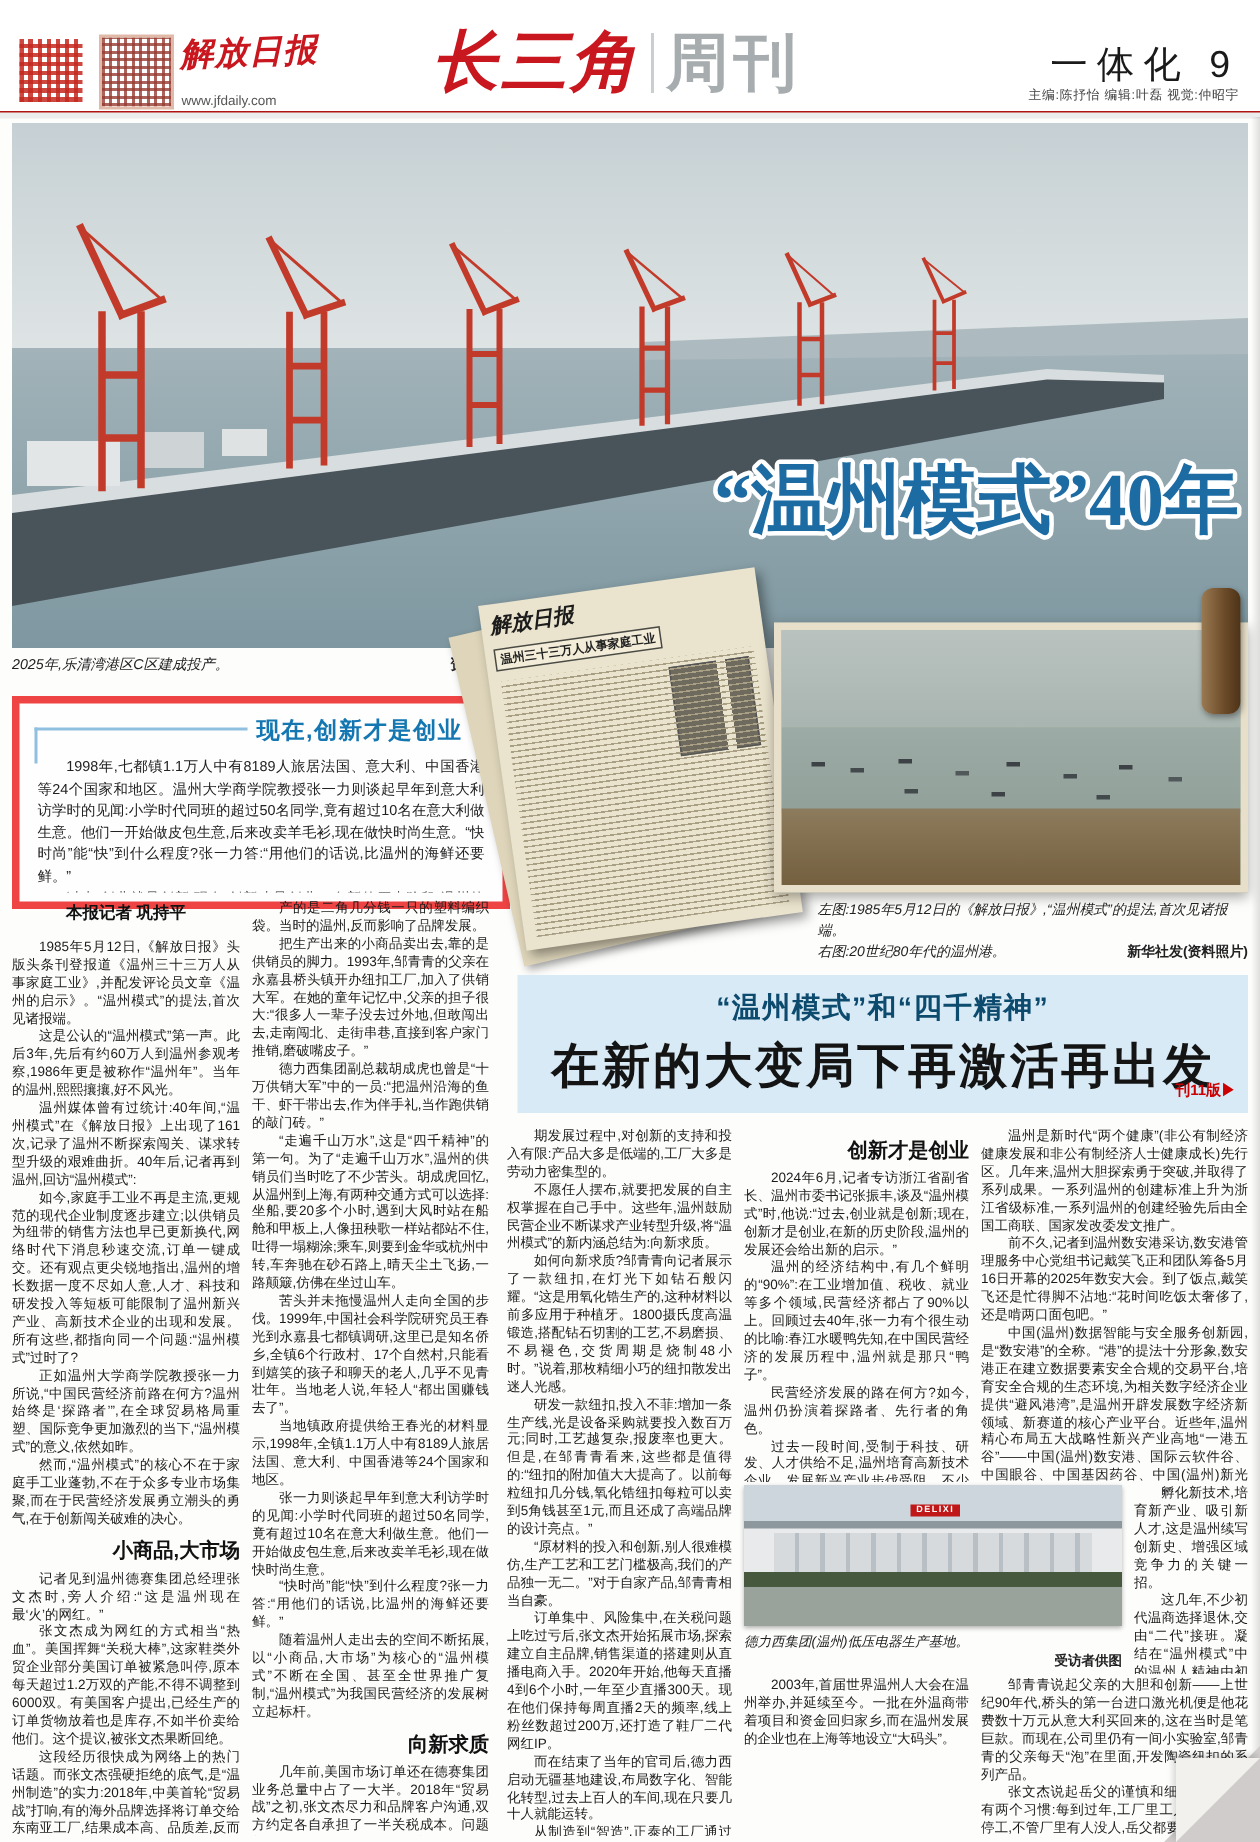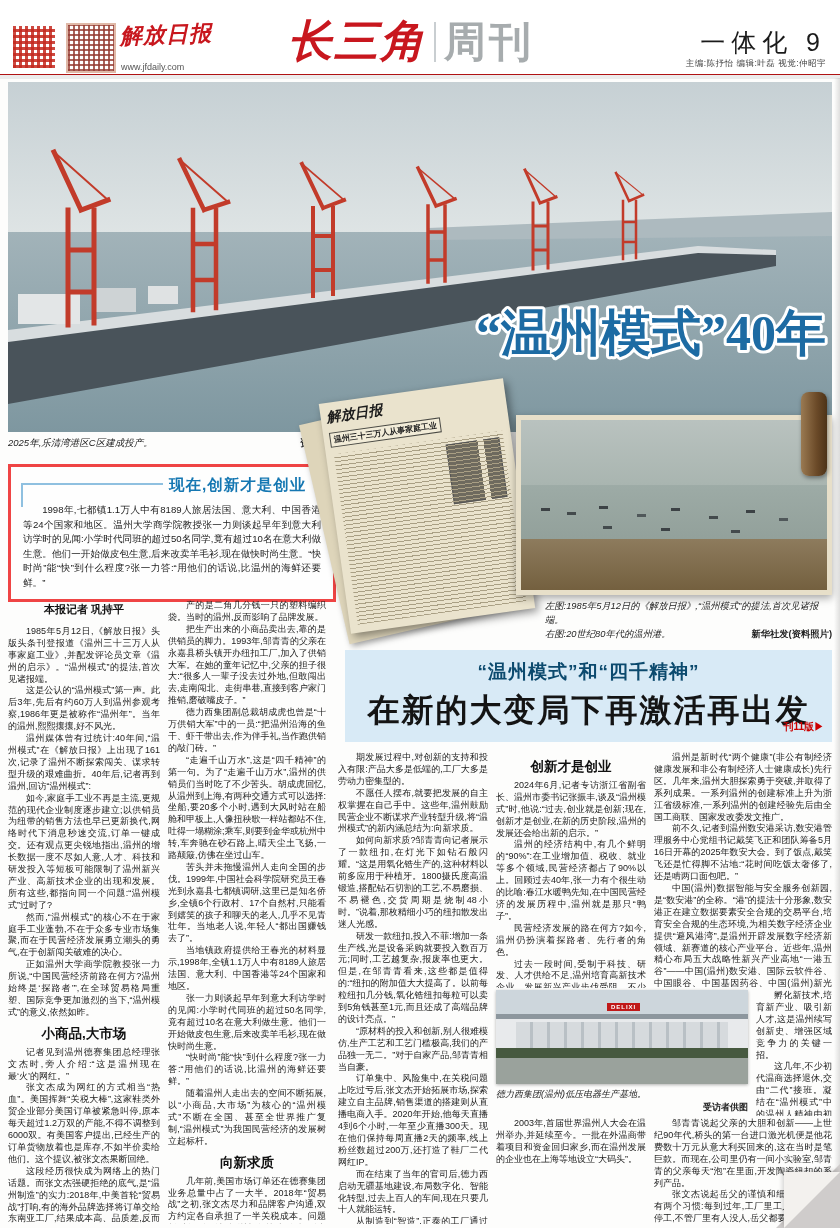--- a/index.html
+++ b/index.html
@@ -21,21 +21,21 @@
   .weekly .div{width:2px;height:40px;background:#c9ced1;margin:0 8px;}
   .weekly .gray{font-size:42px;font-weight:bold;color:#a7acae;letter-spacing:3px;}
   .pageno{position:absolute;right:14px;top:26px;font-size:25px;color:#1a1a1a;letter-spacing:6px;}
   .staff{position:absolute;right:14px;top:58px;font-size:8.5px;color:#444;letter-spacing:.5px;}
   .hrule{position:absolute;left:0;top:74px;width:840px;height:4px;border-top:1.5px solid #b01313;background:#ececec;}
   
   .hero{position:absolute;left:8px;top:82px;width:824px;height:350px;overflow:hidden;background:#cfd8da;}
   .hero-cap{position:absolute;left:8px;top:437px;width:330px;font-size:9.5px;color:#222;font-style:italic;display:flex;justify-content:space-between;}
   .hero-cap .cr{font-style:normal;font-weight:bold;}
   
-  .ibox{position:absolute;left:8px;top:464px;width:322px;height:132px;border:3px solid #ef4444;background:#fefefe;}
+  .ibox{position:absolute;left:8px;top:464px;width:322px;height:132px;border:5px solid #ef4444;background:#fefefe;}
   .ibox .corner{position:absolute;left:10px;top:16px;width:140px;height:22px;border-left:2px solid #8fc0e0;border-top:2px solid #8fc0e0;}
   .ibox .ititle{position:absolute;left:158px;top:8px;font-size:15.5px;font-weight:bold;color:#1577b2;letter-spacing:1px;}
   .ibox .ibody{position:absolute;left:12px;right:12px;top:36px;bottom:6px;overflow:hidden;font-size:9.6px;line-height:14.6px;text-align:justify;color:#222;}
   .ibox .ibody p{margin:0;text-indent:2em;}
   
   .paper2{position:absolute;left:322px;top:402px;width:180px;height:225px;background:#ded5ba;transform:rotate(-13deg);box-shadow:2px 3px 6px rgba(0,0,0,.35);}
   .paper1{position:absolute;left:334px;top:390px;width:186px;height:232px;background:#eae3cd;transform:rotate(-8deg);box-shadow:3px 4px 8px rgba(0,0,0,.4);padding:6px;box-sizing:border-box;overflow:hidden;}
   .paper1 .pmast{font-family:"Liberation Serif",serif;font-weight:bold;font-style:italic;font-size:14px;color:#1c1c1c;}
   .paper1 .phead{margin-top:6px;display:inline-block;border:1px solid #4a4a44;padding:1px 3px;font-size:8px;font-weight:bold;color:#222;background:#f2ecd8;}
   .paper1 .pphoto{position:absolute;right:12px;top:58px;width:52px;height:58px;background:#6e6a5e;border:1px solid #555;}
@@ -52,21 +52,21 @@
   .inset-caps .row2{display:flex;justify-content:space-between;}
   .inset-caps .cr{font-style:normal;font-weight:bold;}
   
   .band{position:absolute;left:345px;top:650px;width:487px;height:92px;background:#d8eaf6;}
   .band .kick{margin-top:9px;text-align:center;font-size:19px;font-weight:bold;color:#0c4a6e;letter-spacing:1px;}
   .band .bh{margin-top:4px;text-align:center;font-family:"Liberation Serif",serif;font-size:32px;font-weight:bold;color:#141414;letter-spacing:2px;}
   .band .ref{position:absolute;right:8px;bottom:8px;font-size:10px;color:#c00;font-weight:bold;}
   
   .col{position:absolute;overflow:hidden;font-size:9px;line-height:11.9px;text-align:justify;color:#1b1b1b;}
   .col p{margin:0;text-indent:2em;}
-  .col .sec-h{font-size:13.5px;font-weight:bold;text-align:center;margin:9px 0 7px;color:#111;text-indent:0;}
+  .col .sec-h{font-size:13.5px;font-weight:bold;text-align:right;margin:9px 0 7px;color:#111;text-indent:0;}
   .byline{font-size:11px;font-weight:bold;text-align:center;margin:4px 0 10px;color:#111;}
   .colA{left:8px;top:600px;width:152px;height:624px;}
   .colB{left:168px;top:600px;width:158px;height:624px;}
   .colC{left:338px;top:752px;width:150px;height:472px;}
   .colD{left:496px;top:752px;width:150px;height:236px;}
   .colD2{left:496px;top:1118px;width:150px;height:106px;}
   .colE1{left:654px;top:752px;width:178px;height:236px;}
   .colE2{left:756px;top:990px;width:76px;height:126px;}
   .colE3{left:654px;top:1118px;width:178px;height:106px;}
   
@@ -197,22 +197,22 @@
   <div class="ref">刊11版▶</div>
 </div>
 
 <div class="col colA">
   <div class="byline">本报记者 巩持平</div>
   <div>
       <p>1985年5月12日,《解放日报》头版头条刊登报道《温州三十三万人从事家庭工业》,并配发评论员文章《温州的启示》。“温州模式”的提法,首次见诸报端。</p>
       <p>这是公认的“温州模式”第一声。此后3年,先后有约60万人到温州参观考察,1986年更是被称作“温州年”。当年的温州,熙熙攘攘,好不风光。</p>
       <p>温州媒体曾有过统计:40年间,“温州模式”在《解放日报》上出现了161次,记录了温州不断探索闯关、谋求转型升级的艰难曲折。40年后,记者再到温州,回访“温州模式”:</p>
       <p>如今,家庭手工业不再是主流,更规范的现代企业制度逐步建立;以供销员为纽带的销售方法也早已更新换代,网络时代下消息秒速交流,订单一键成交。还有观点更尖锐地指出,温州的增长数据一度不尽如人意,人才、科技和研发投入等短板可能限制了温州新兴产业、高新技术企业的出现和发展。所有这些,都指向同一个问题:“温州模式”过时了?</p>
+      <p>正如温州大学商学院教授张一力所说,“中国民营经济前路在何方?温州始终是‘探路者’”,在全球贸易格局重塑、国际竞争更加激烈的当下,“温州模式”的意义,依然如昨。</p>
       <p>然而,“温州模式”的核心不在于家庭手工业蓬勃,不在于众多专业市场集聚,而在于民营经济发展勇立潮头的勇气,在于创新闯关破难的决心。</p>
-      <p>正如温州大学商学院教授张一力所说,“中国民营经济前路在何方?温州始终是‘探路者’”,在全球贸易格局重塑、国际竞争更加激烈的当下,“温州模式”的意义,依然如昨。</p>
       <h3 class="sec-h">小商品,大市场</h3>
       <p>记者见到温州德赛集团总经理张文杰时,旁人介绍:“这是温州现在最‘火’的网红。”</p>
       <p>张文杰成为网红的方式相当“热血”。美国挥舞“关税大棒”,这家鞋类外贸企业部分美国订单被紧急叫停,原本每天超过1.2万双的产能,不得不调整到6000双。有美国客户提出,已经生产的订单货物放着也是库存,不如半价卖给他们。这个提议,被张文杰果断回绝。</p>
       <p>这段经历很快成为网络上的热门话题。而张文杰强硬拒绝的底气,是“温州制造”的实力:2018年,中美首轮“贸易战”打响,有的海外品牌选择将订单交给东南亚工厂,结果成本高、品质差,反而影响了品牌发展。很快,这些订单又回到了张文杰手中。</p>
     </div>
 </div>
 <div class="col colB">
     <p>产的是二角几分钱一只的塑料编织袋。当时的温州,反而影响了品牌发展。</p>
     <p>把生产出来的小商品卖出去,靠的是供销员的脚力。1993年,邹青青的父亲在永嘉县桥头镇开办纽扣工厂,加入了供销大军。在她的童年记忆中,父亲的担子很大:“很多人一辈子没去过外地,但敢闯出去,走南闯北、走街串巷,直接到客户家门推销,磨破嘴皮子。”</p>
     <p>德力西集团副总裁胡成虎也曾是“十万供销大军”中的一员:“把温州沿海的鱼干、虾干带出去,作为伴手礼,当作跑供销的敲门砖。”</p>

